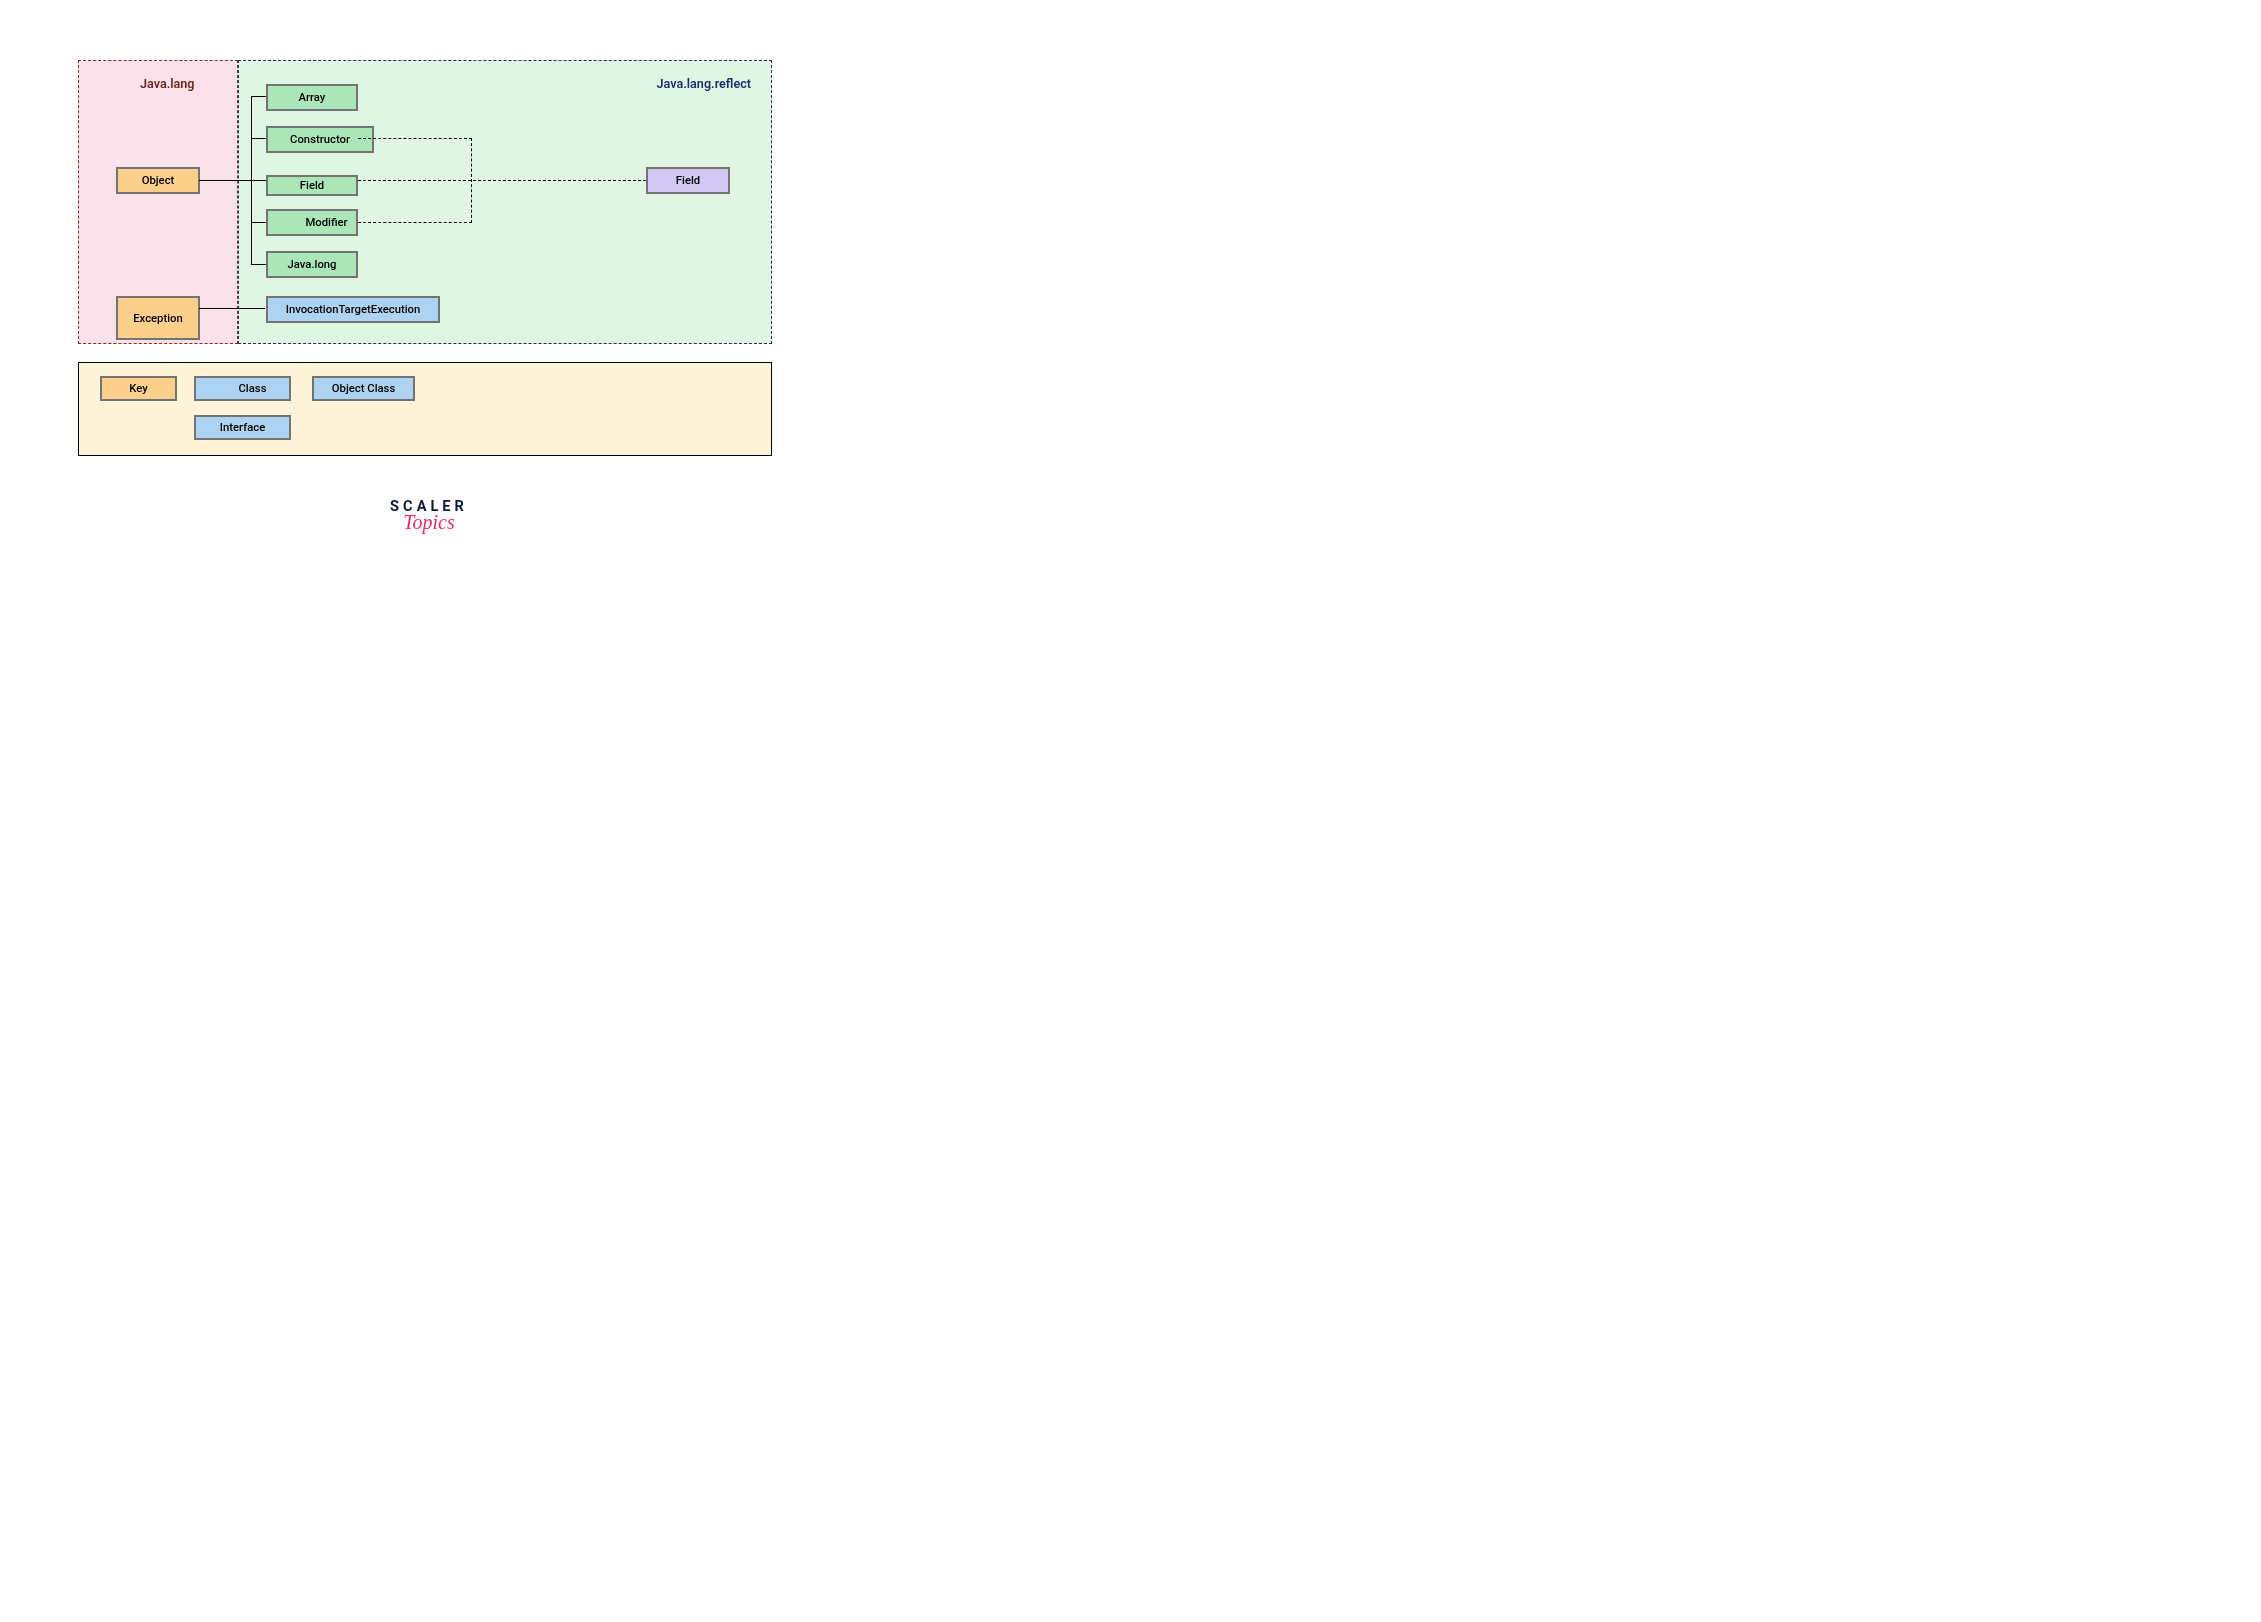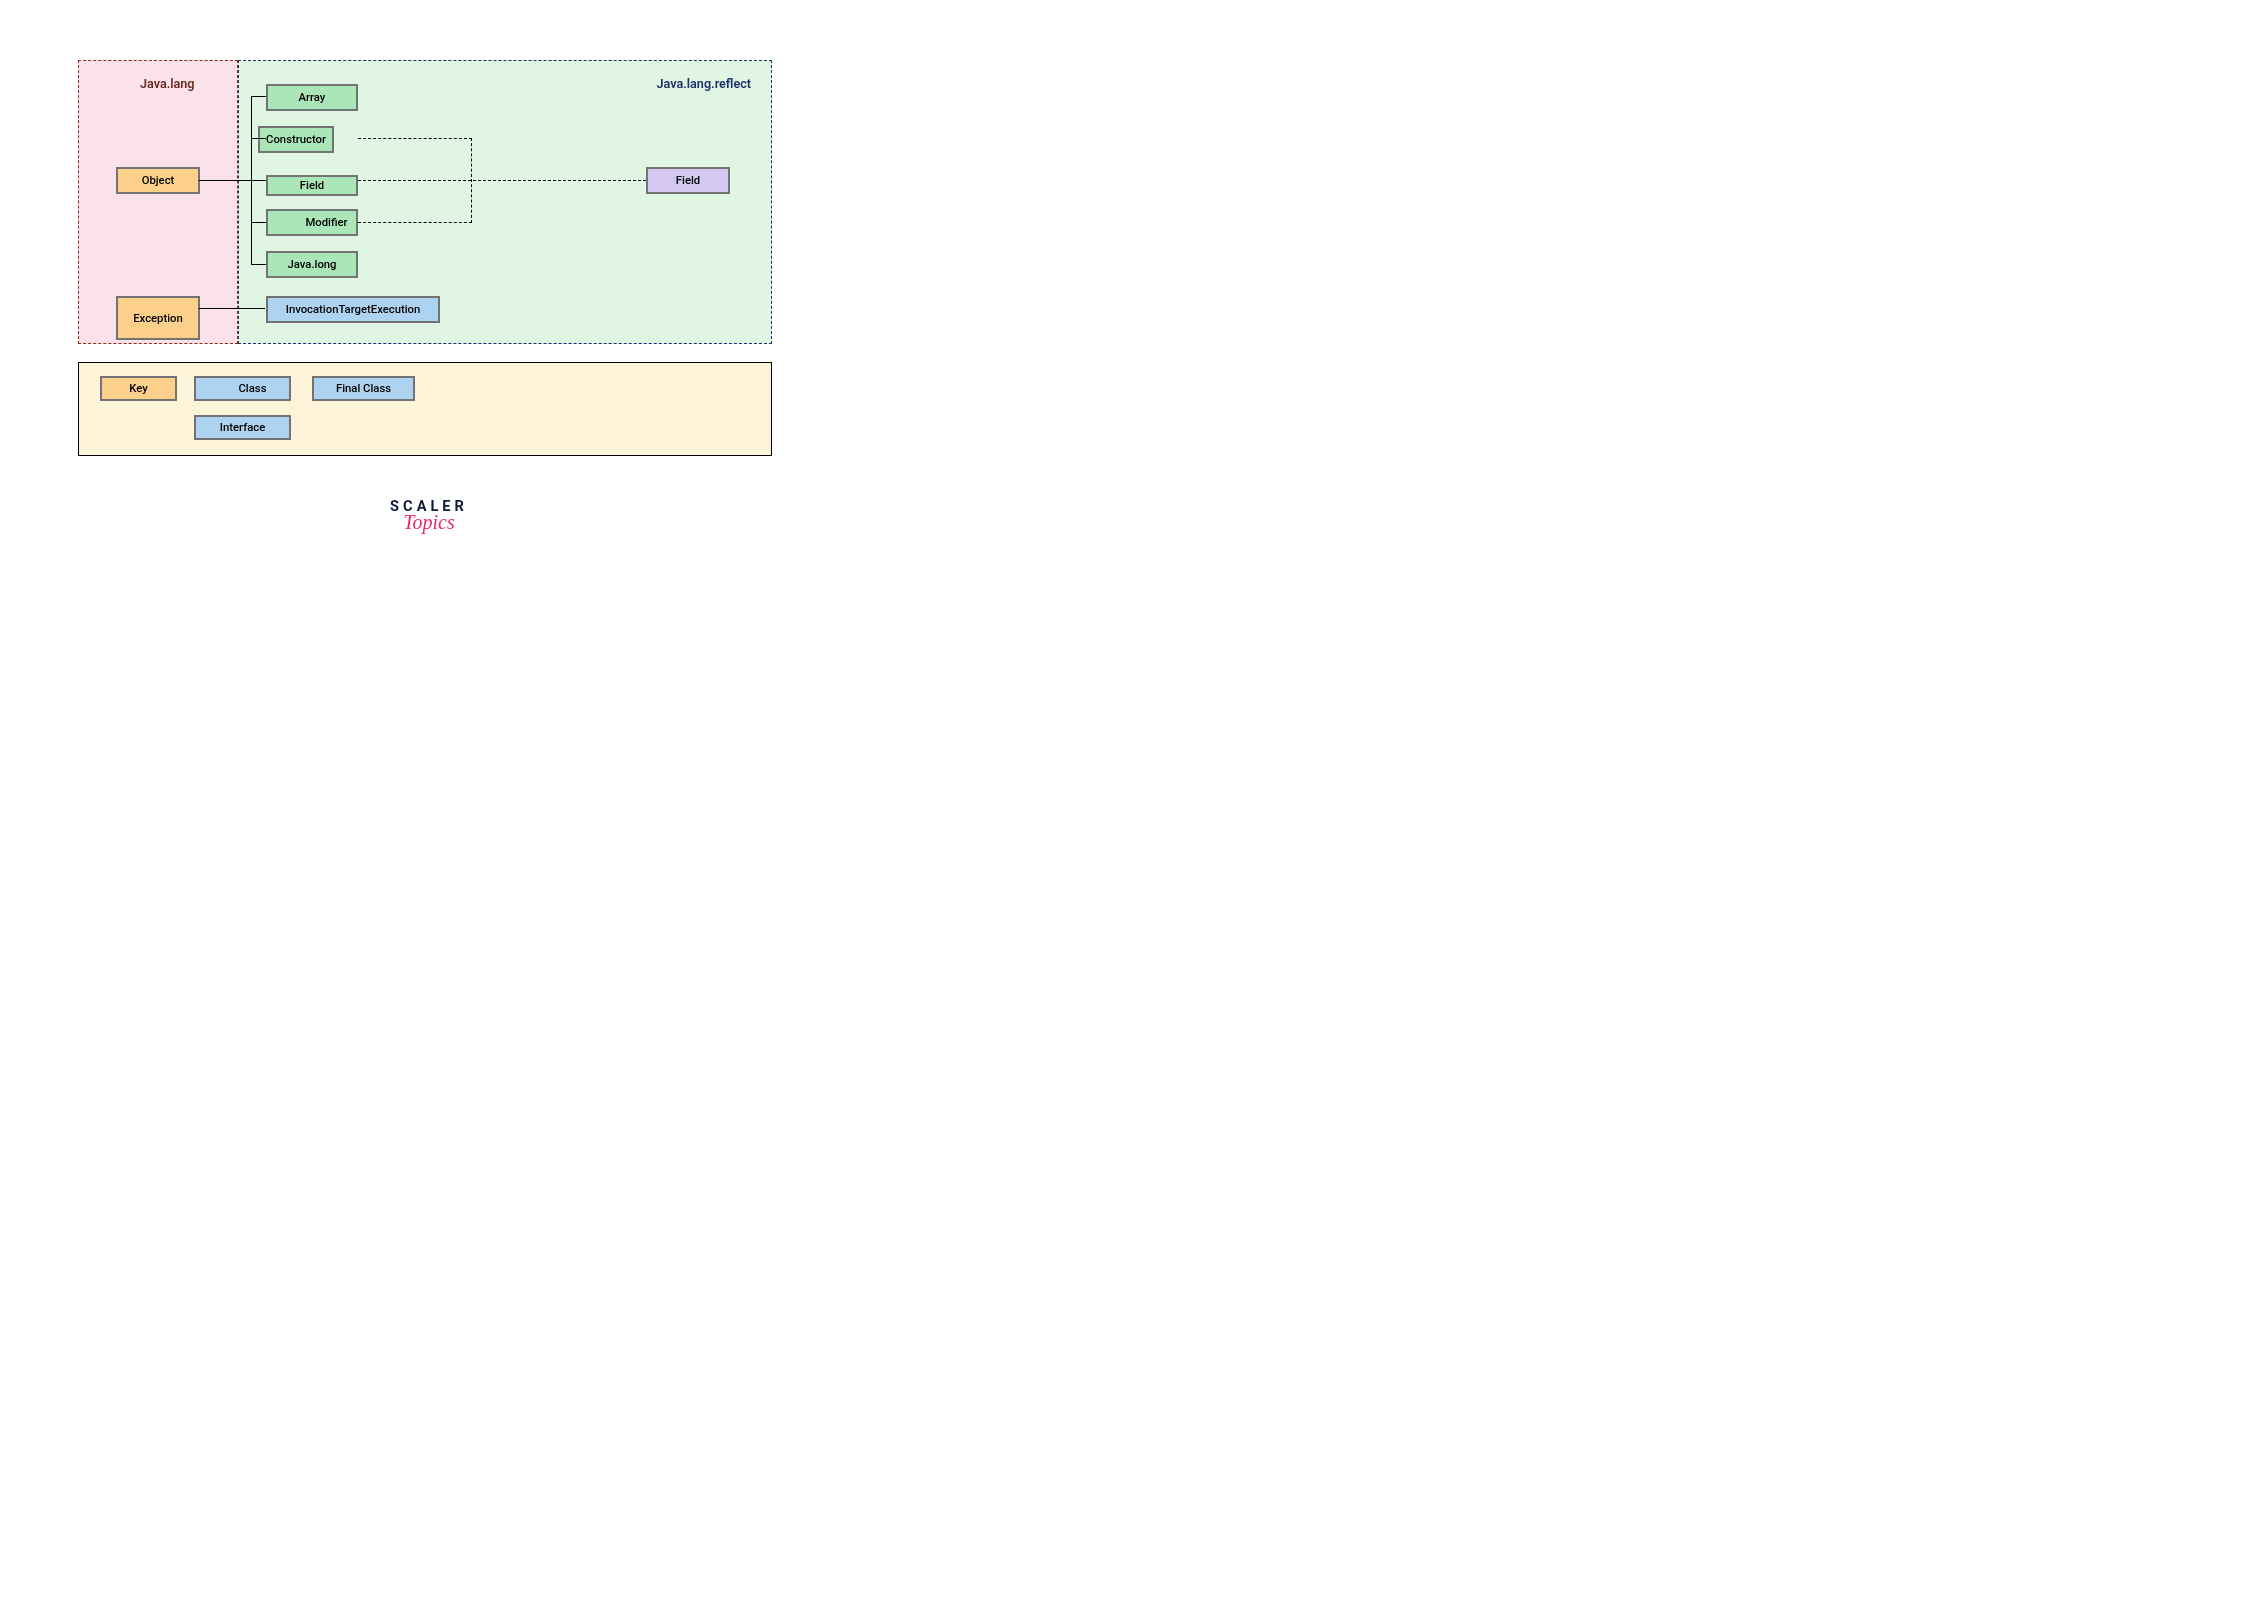--- a/index.html
+++ b/index.html
@@ -75,21 +75,21 @@
 <div style="position:absolute; left:238px; top:60px; width:534px; height:284px;
             background:#e0f6e3; border:1.7px dashed #1a2f6b;"></div>
 
 <div class="region-label" style="left:116px; top:76px; color:#6b2a1f;margin-left:24px;">Java.lang</div>
 <div class="region-label" style="right:100px; top:76px; color:#1a2f6b;">Java.lang.reflect</div>
 
 <div class="box orange" style="left:116px; top:167px; width:84px; height:26.6px;">Object</div>
 <div class="box orange" style="left:116px; top:296px; width:84px; height:44px;">Exception</div>
 
 <div class="box green" style="left:266px; top:84px; width:92px; height:26.6px;">Array</div>
-<div class="box green" style="left:258px; top:126px; width:76px; height:26.6px;">Constructor</div>
+<div class="box green" style="left:266px; top:126px; width:108px; height:26.6px;">Constructor</div>
 <div class="box green" style="left:266px; top:175px; width:92px; height:21px;">Field</div>
 <div class="box green" style="left:266px; top:209px; width:92px; height:26.6px;padding-left:29px;">Modifier</div>
 <div class="box green" style="left:266px; top:251px; width:92px; height:26.6px;">Java.long</div>
 
 <div class="box blue" style="left:266px; top:296px; width:174px; height:26.6px;">InvocationTargetExecution</div>
 
 <div class="box purple" style="left:646px; top:167px; width:84px; height:26.6px;">Field</div>
 
 <div class="line" style="left:199px; top:180px; width:53px; height:1.3px;"></div>
 
@@ -107,20 +107,20 @@
 
 <div class="dash-h" style="left:358px; top:222px; width:114px;"></div>
 
 <div class="dash-v" style="left:471px; top:138px; height:85px;"></div>
 
 <div class="dash-h" style="left:358px; top:180px; width:288px;"></div>
 
 <div class="legend-panel" style="left:78px; top:362px; width:694px; height:94px;"></div>
 <div class="box orange" style="left:100px; top:376px; width:77px; height:25px;">Key</div>
 <div class="box blue" style="left:194px; top:376px; width:97px; height:25px;padding-left:20px;">Class</div>
-<div class="box blue" style="left:312px; top:376px; width:103px; height:25px;">Final Class</div>
+<div class="box blue" style="left:312px; top:376px; width:103px; height:25px;">Object Class</div>
 <div class="box blue" style="left:194px; top:415px; width:97px; height:25px;">Interface</div>
 
 <div class="logo" style="left:376px; top:499px; width:106px;">
   <div class="l1">SCALER</div>
   <div class="l2">Topics</div>
 </div>
 
 
 </body></html>

